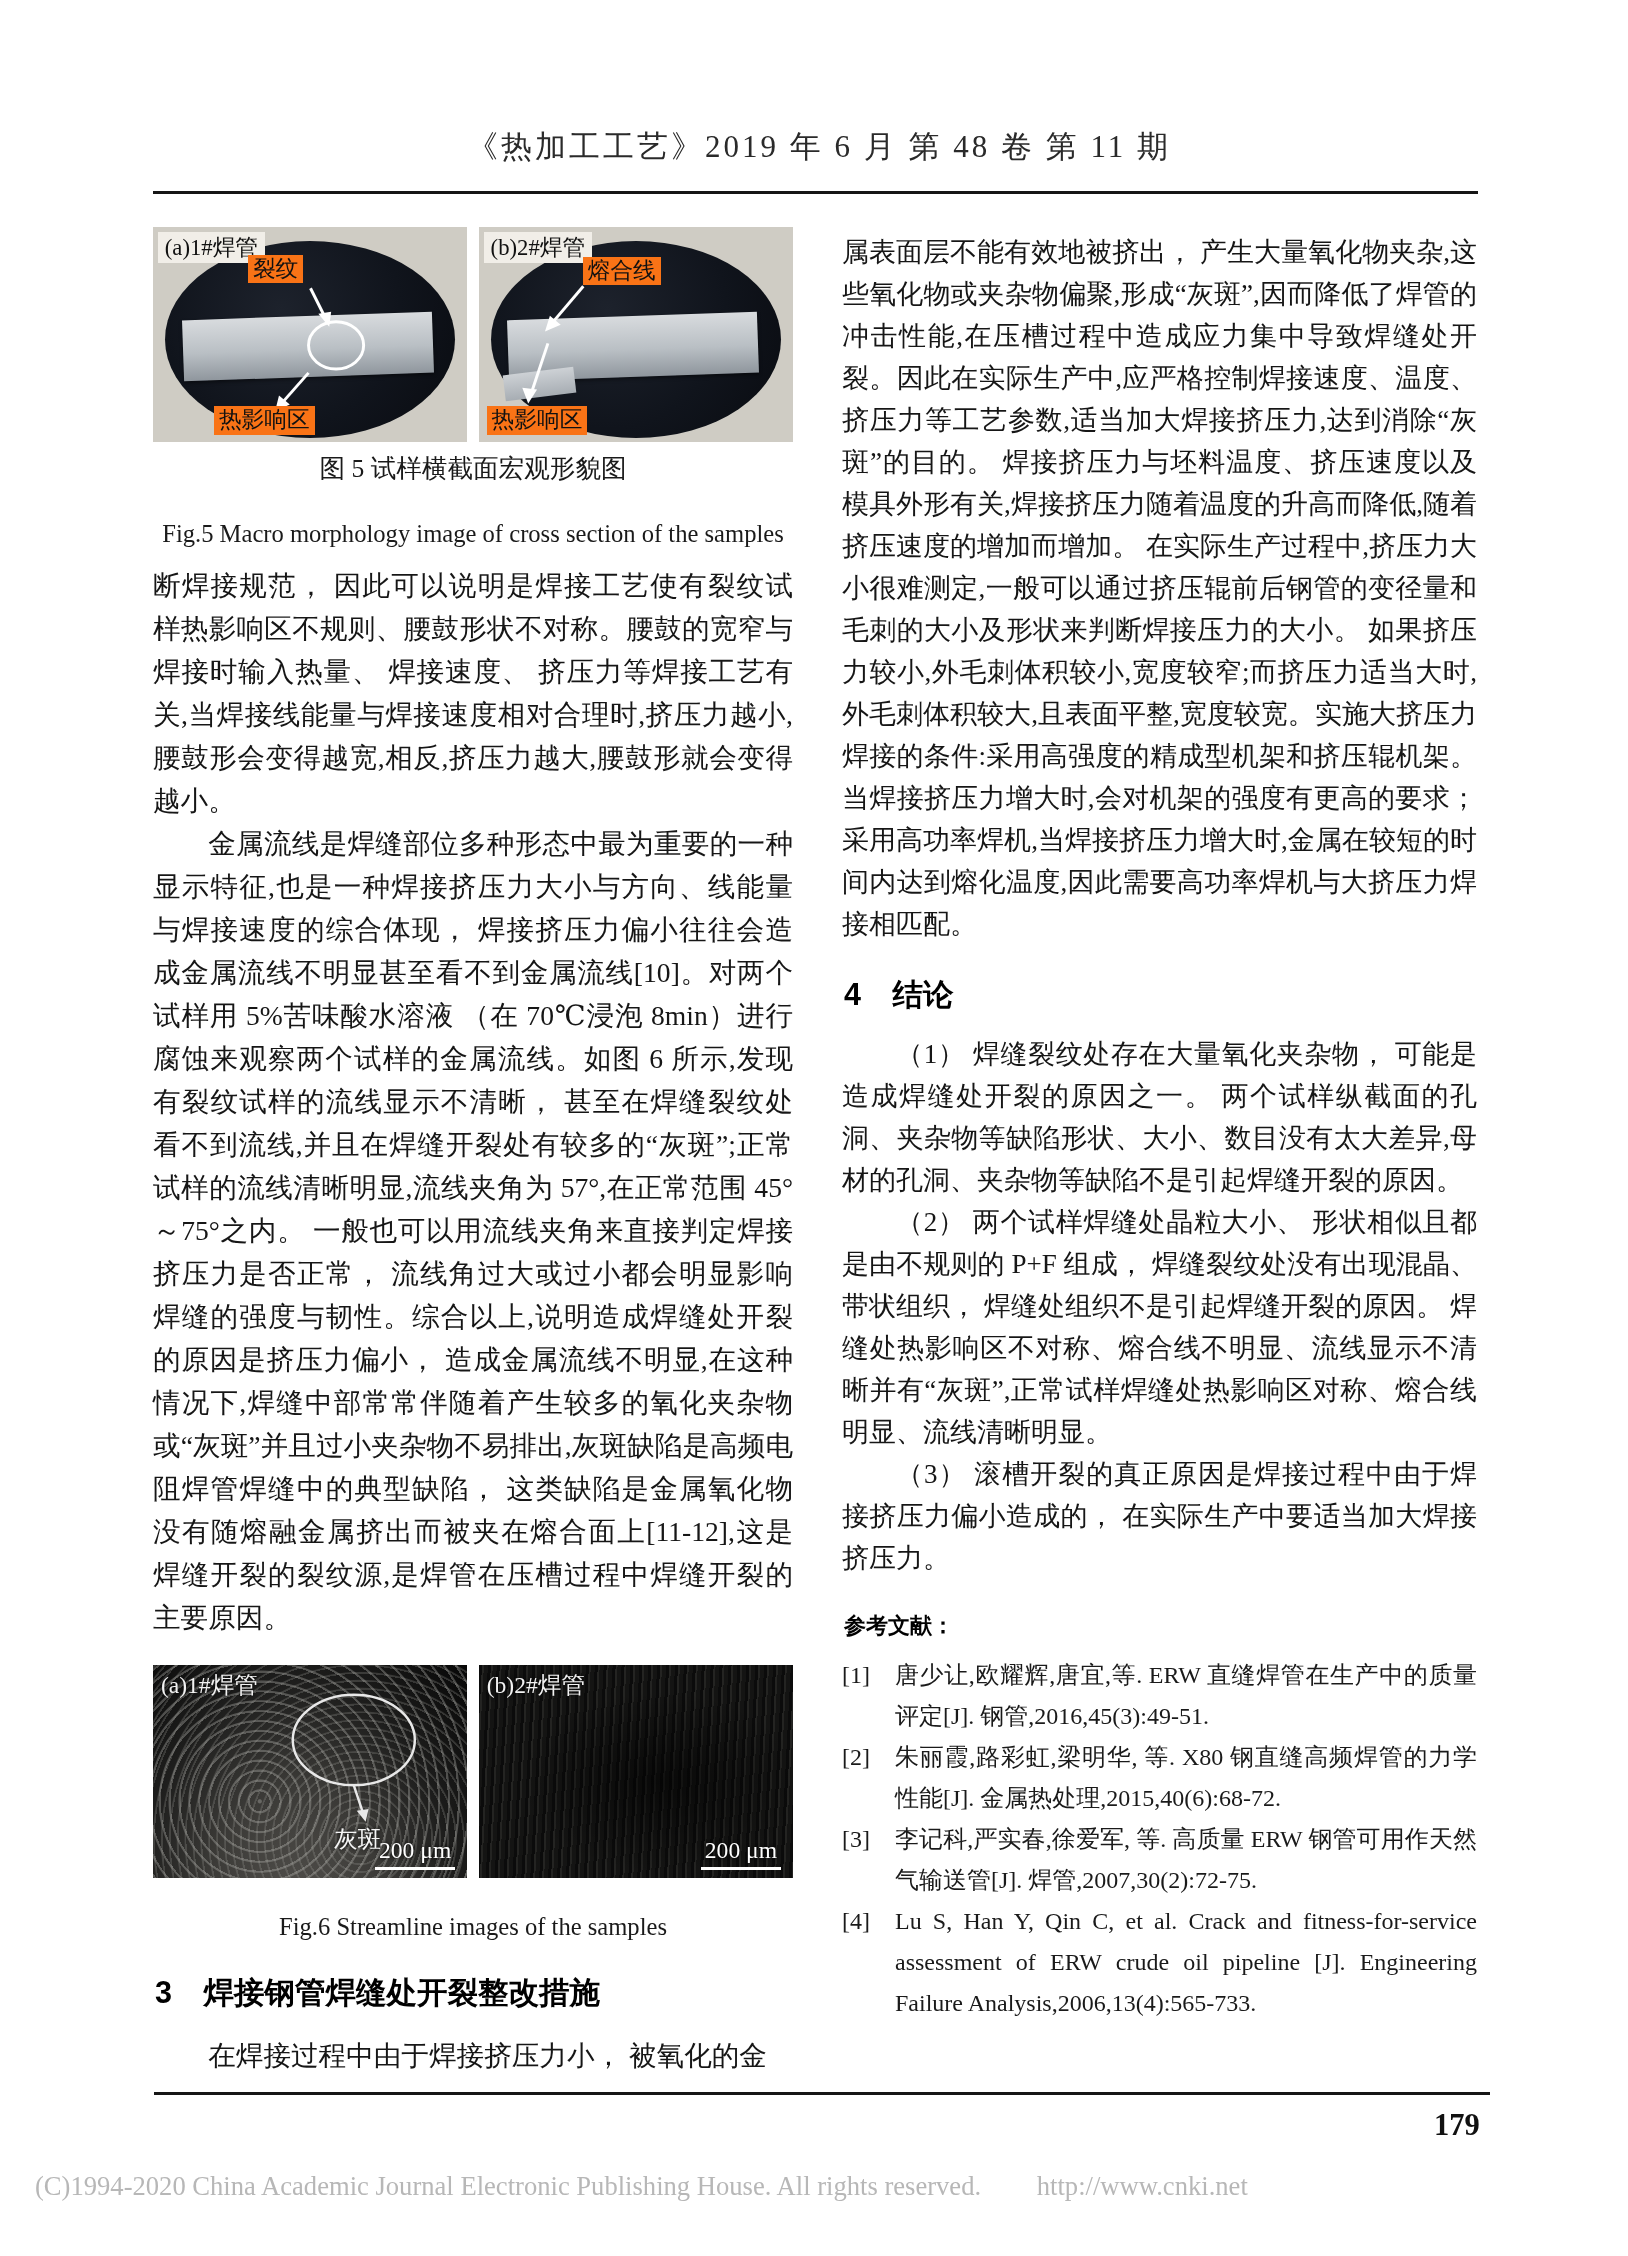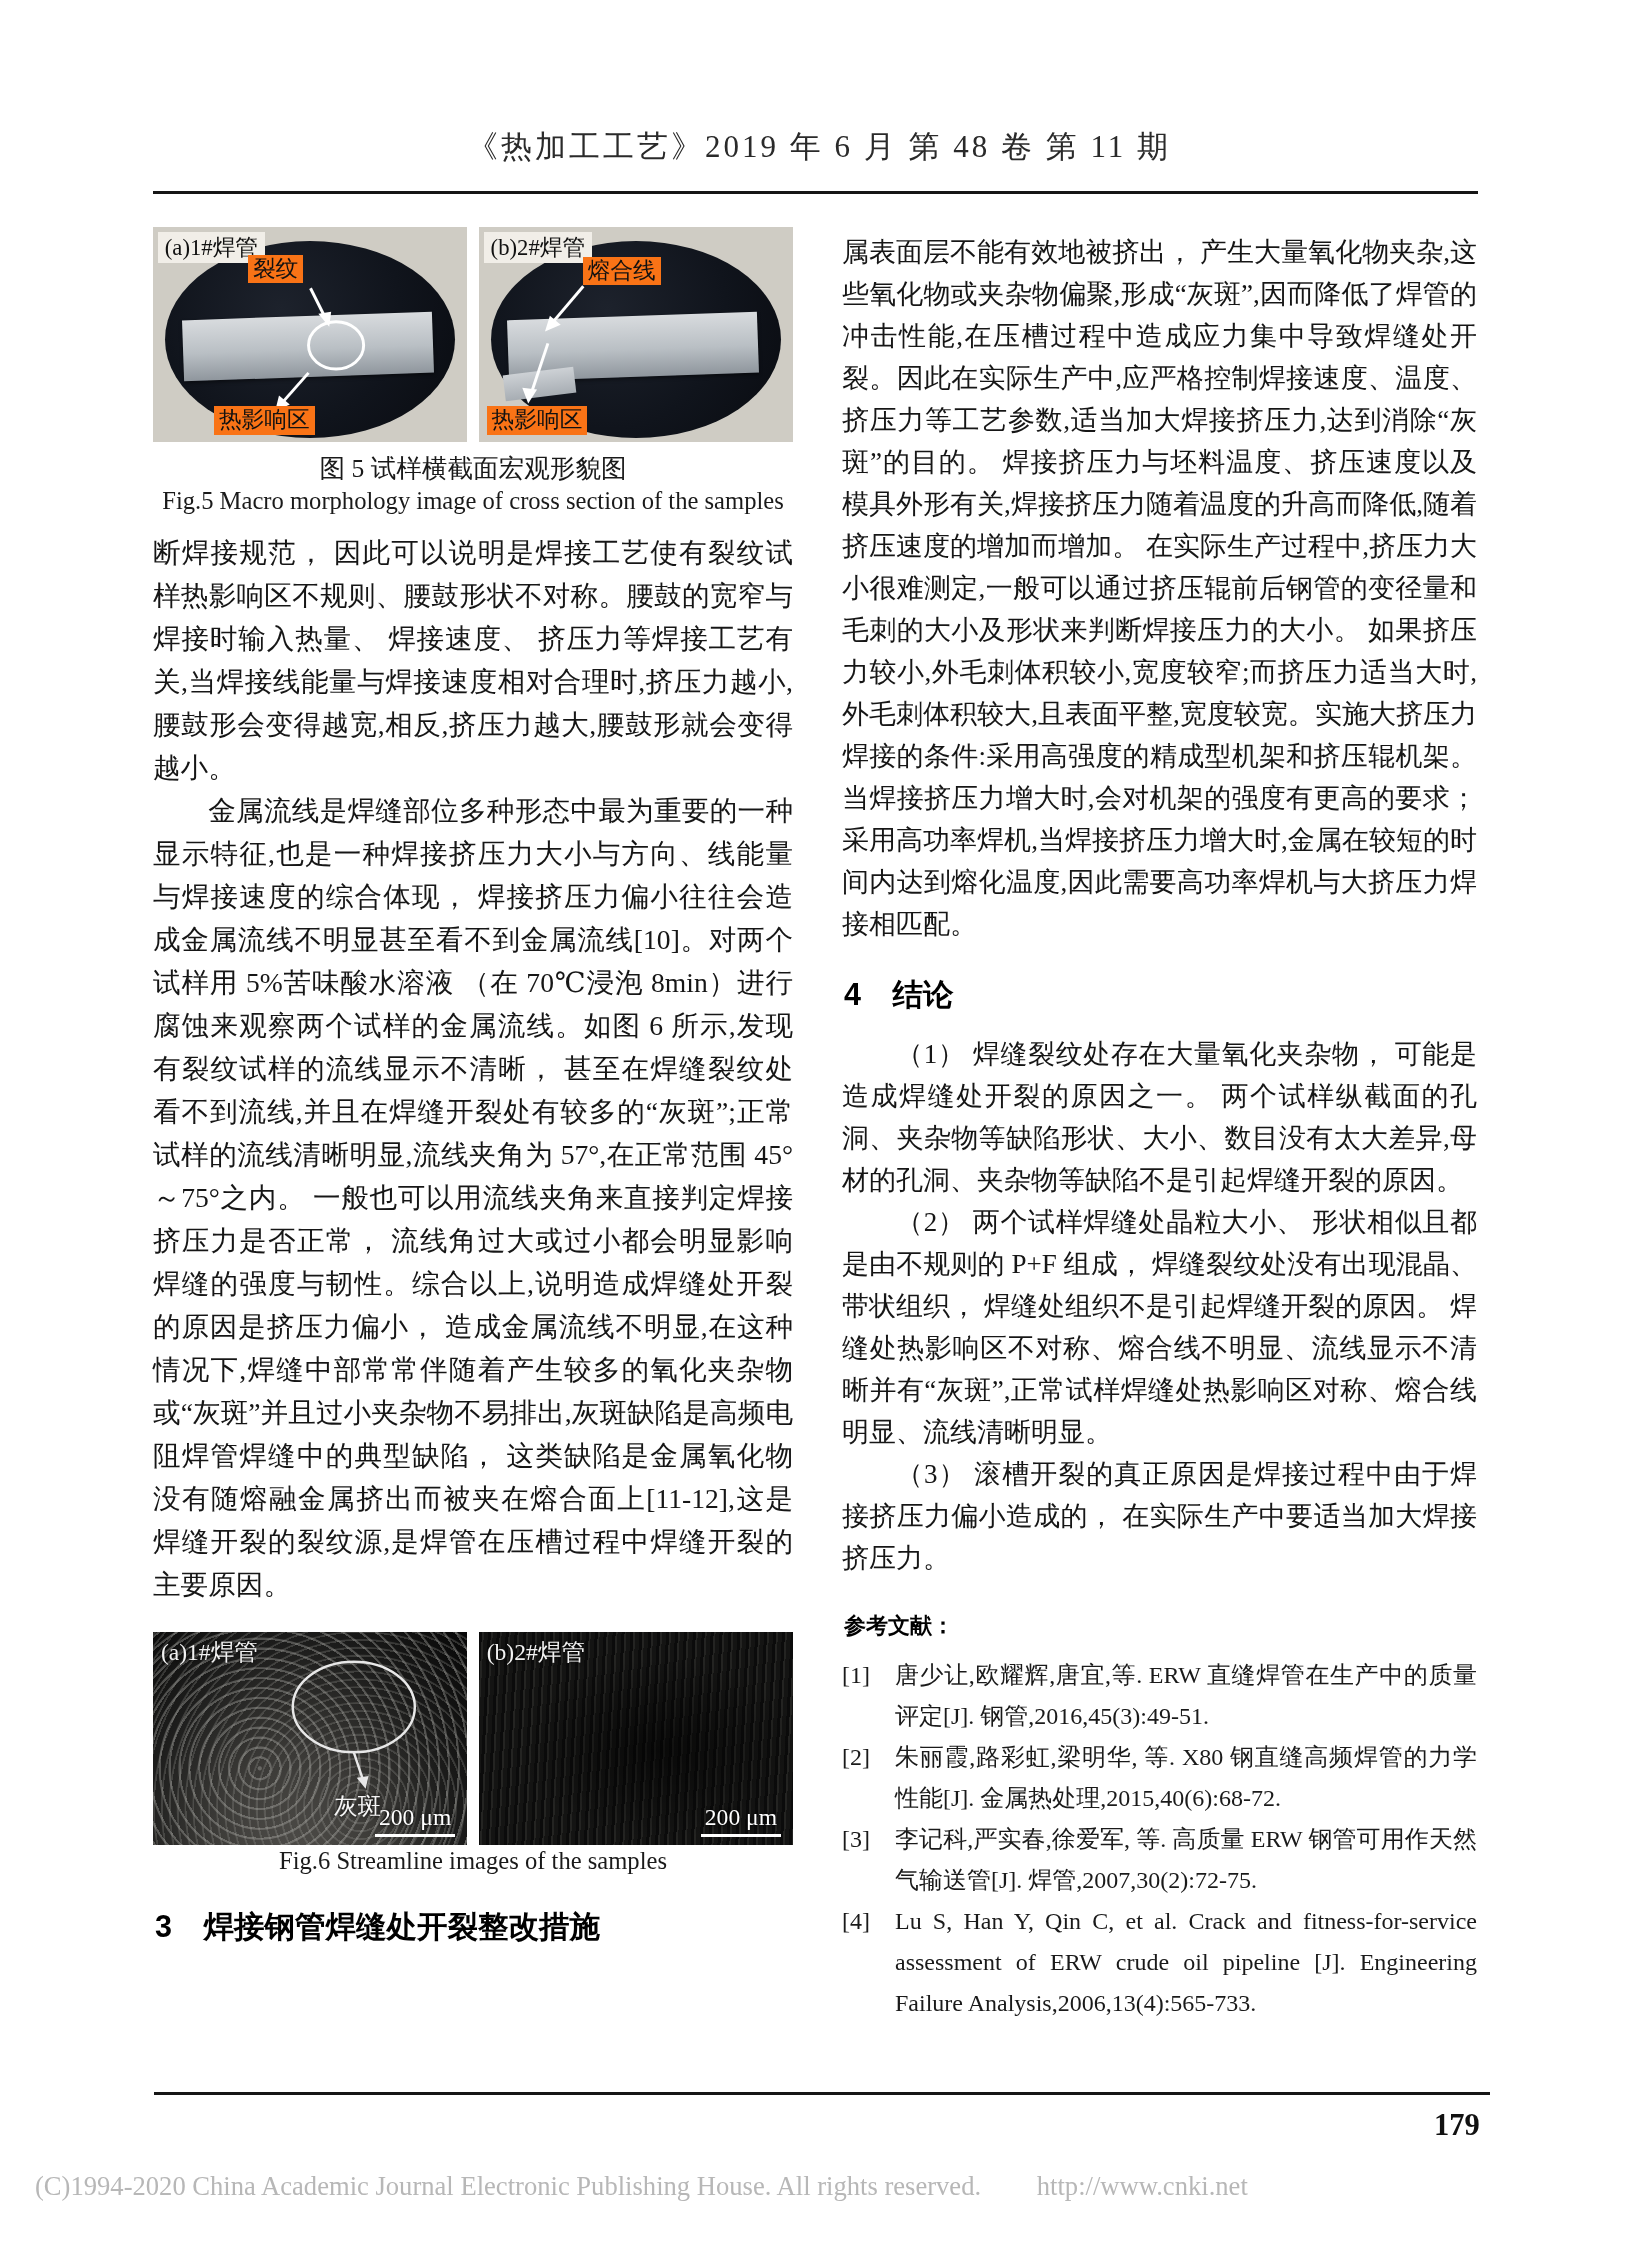--- a/index.html
+++ b/index.html
@@ -28,21 +28,21 @@
              background:linear-gradient(180deg,#d8dbde 0%,#b9bfc4 55%,#8f969d 100%);
              transform:rotate(-2deg); box-shadow:0 2px 3.9px rgba(0,0,0,.45); }
   .f5strip-step { position:absolute; left:25.6px; top:144px; width:71px; height:25.6px;
              background:linear-gradient(180deg,#cdd1d5,#a7adb3); transform:rotate(-7deg); }
   .f5tag { position:absolute; left:4.9px; top:4.9px; background:#f1eee8; color:#111;
            font-size:22.7px; line-height:29.6px; padding:1px 6.9px; }
   .f5label { position:absolute; background:#f97316; color:#111; font-size:22.7px; line-height:28.6px; padding:0 4.9px; }
   .f5svg { position:absolute; left:0; top:0; width:100%; height:100%; pointer-events:none; }
 
   .figcap { text-align:center; font-size:25.6px; line-height:33px; margin-top:9.9px; color:#1a1a1a; }
-  .figcap-en { text-align:center; font-size:24.6px; line-height:32.5px; color:#1a1a1a; }
+  .figcap-en { text-align:center; font-size:24.6px; line-height:32.5px; color:#1a1a1a;margin-top:33px; }
 
   
   .body-block { margin-top:13.8px; }
   .body-para { font-size:27.6px; line-height:43px; text-align:justify; color:#161616; }
   .indent { text-indent:2em; }
 
   
   .f6photo { position:relative; width:314px; height:213px; overflow:hidden; flex:none; background:#131313; }
   .f6a {
     background-image:
@@ -147,20 +147,21 @@
         <span class="f6tag">(b)2#焊管</span>
         <span class="f6scale">200 μm</span>
       </div>
     </div>
     <div class="figcap-en">Fig.6  Streamline images of the samples</div>
 
     <div class="sec-head">
       <span>3</span>
       <span>焊接钢管焊缝处开裂整改措施</span>
     </div>
+    <p class="body-para indent" style="margin:0;">在焊接过程中由于焊接挤压力小， 被氧化的金</p>
 
   </div>
 
   <div class="col-right">
 
     <p class="rc-para" style="margin:0;">属表面层不能有效地被挤出， 产生大量氧化物夹杂,这些氧化物或夹杂物偏聚,形成“灰斑”,因而降低了焊管的冲击性能,在压槽过程中造成应力集中导致焊缝处开裂。因此在实际生产中,应严格控制焊接速度、温度、挤压力等工艺参数,适当加大焊接挤压力,达到消除“灰斑”的目的。 焊接挤压力与坯料温度、挤压速度以及模具外形有关,焊接挤压力随着温度的升高而降低,随着挤压速度的增加而增加。 在实际生产过程中,挤压力大小很难测定,一般可以通过挤压辊前后钢管的变径量和毛刺的大小及形状来判断焊接压力的大小。 如果挤压力较小,外毛刺体积较小,宽度较窄;而挤压力适当大时,外毛刺体积较大,且表面平整,宽度较宽。实施大挤压力焊接的条件:采用高强度的精成型机架和挤压辊机架。 当焊接挤压力增大时,会对机架的强度有更高的要求； 采用高功率焊机,当焊接挤压力增大时,金属在较短的时间内达到熔化温度,因此需要高功率焊机与大挤压力焊接相匹配。</p>
 
     <div class="sec-head">
       <span>4</span>
       <span>结论</span>

